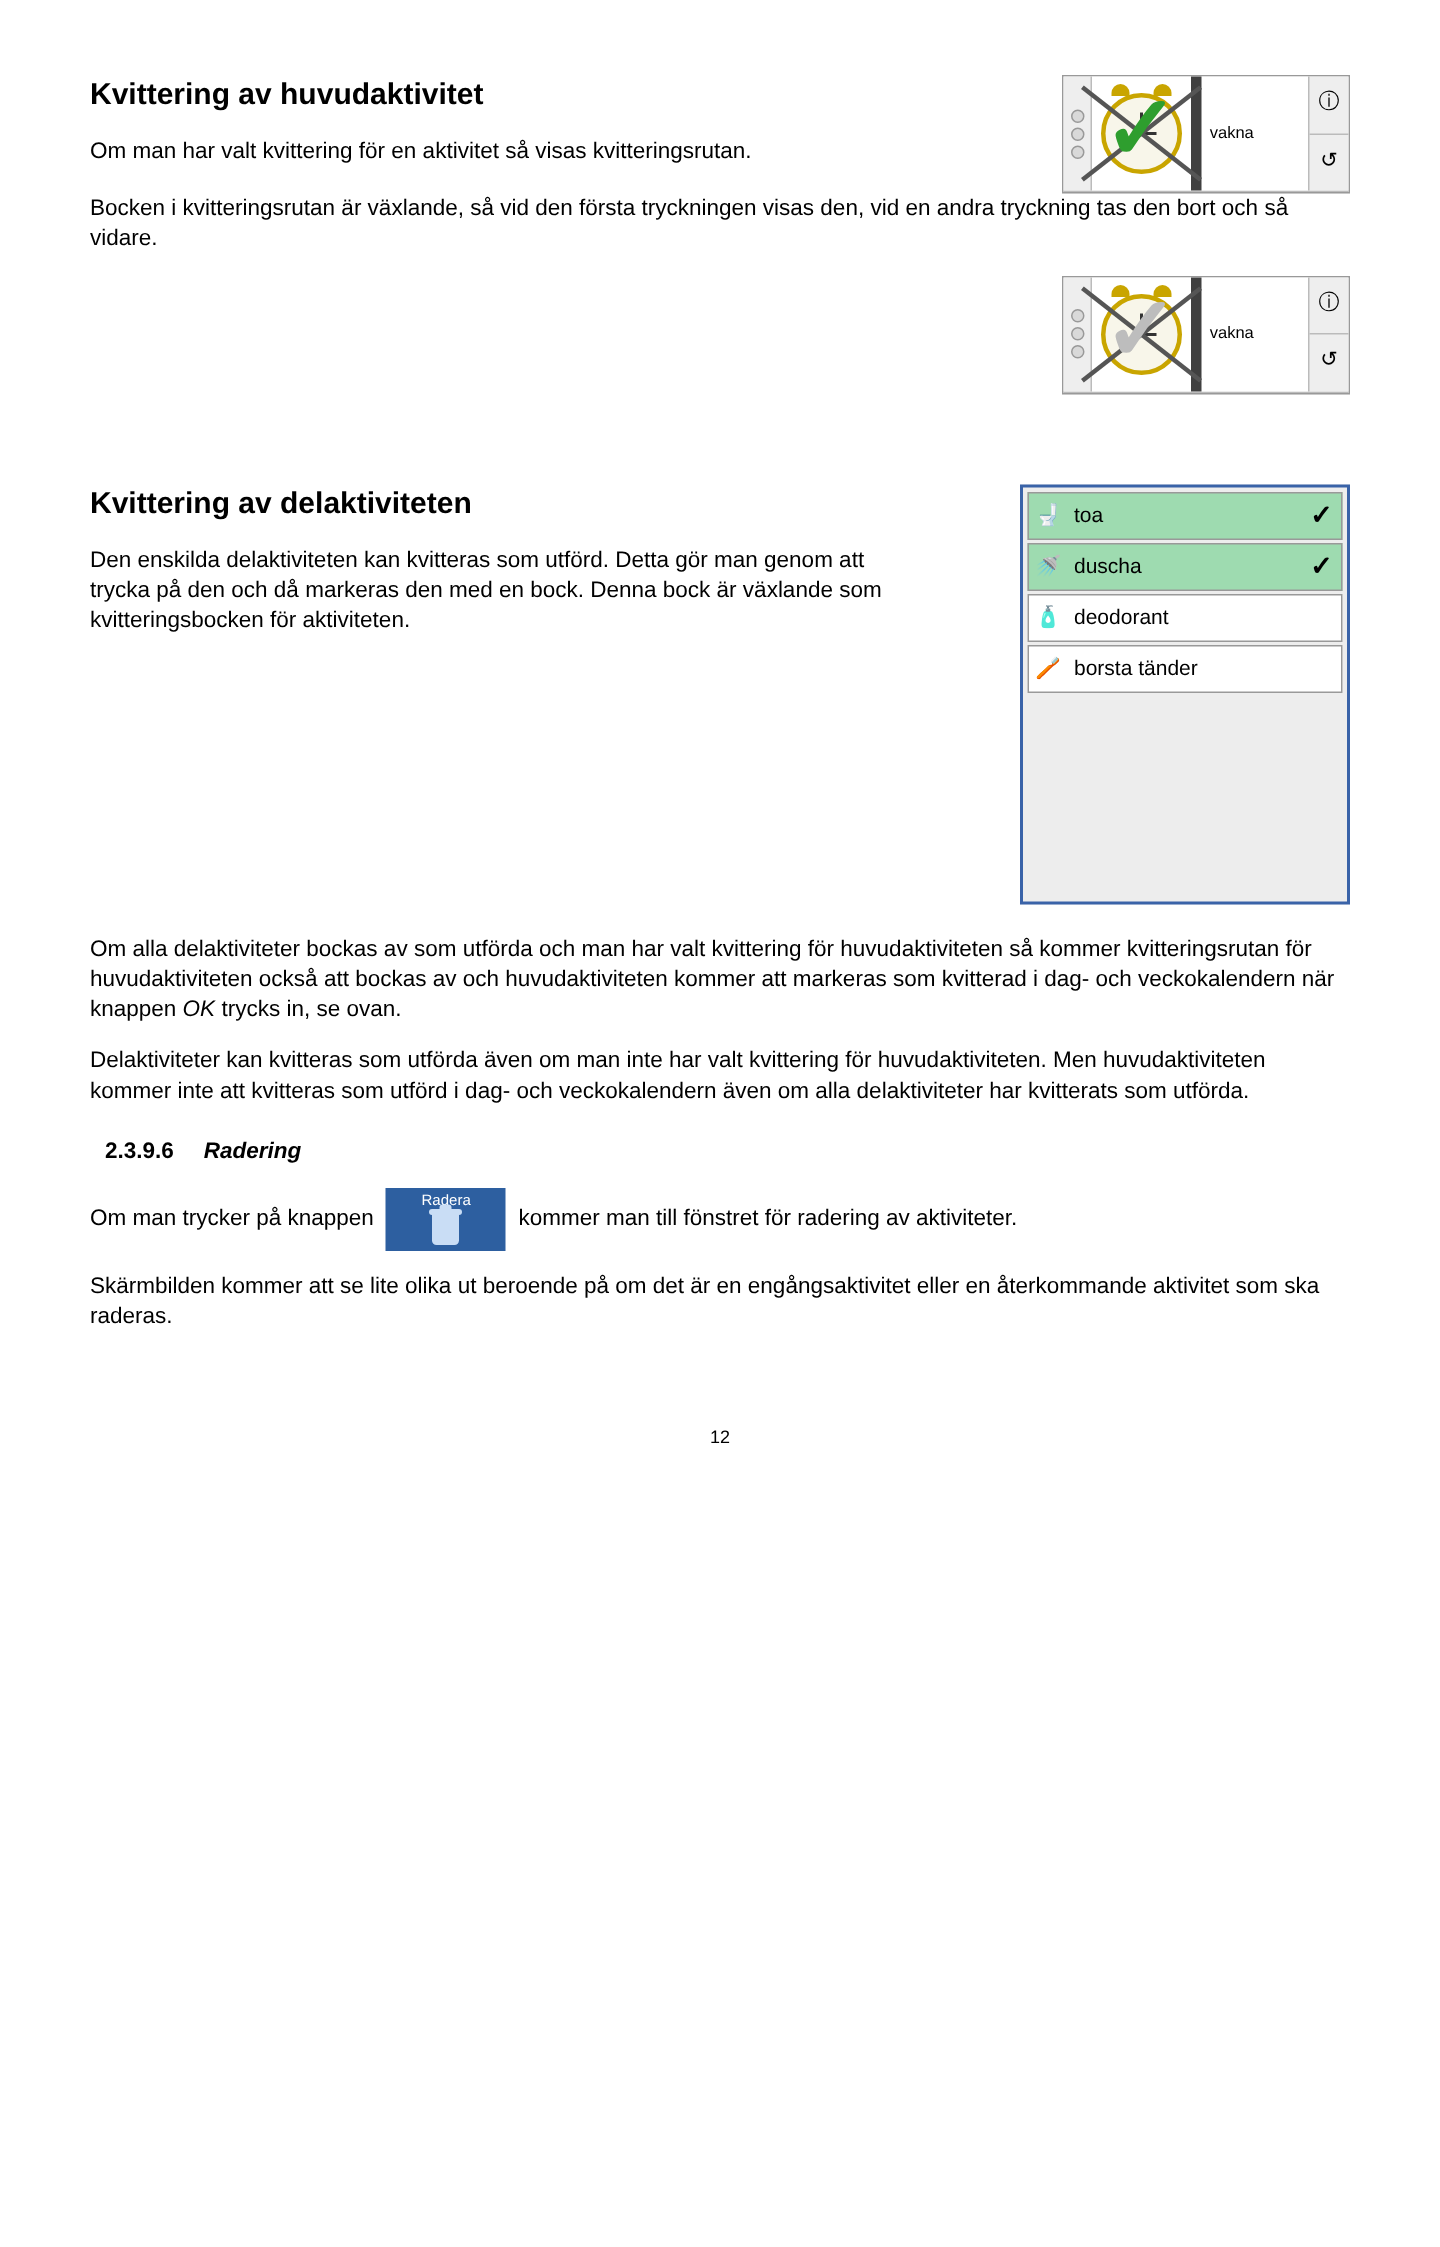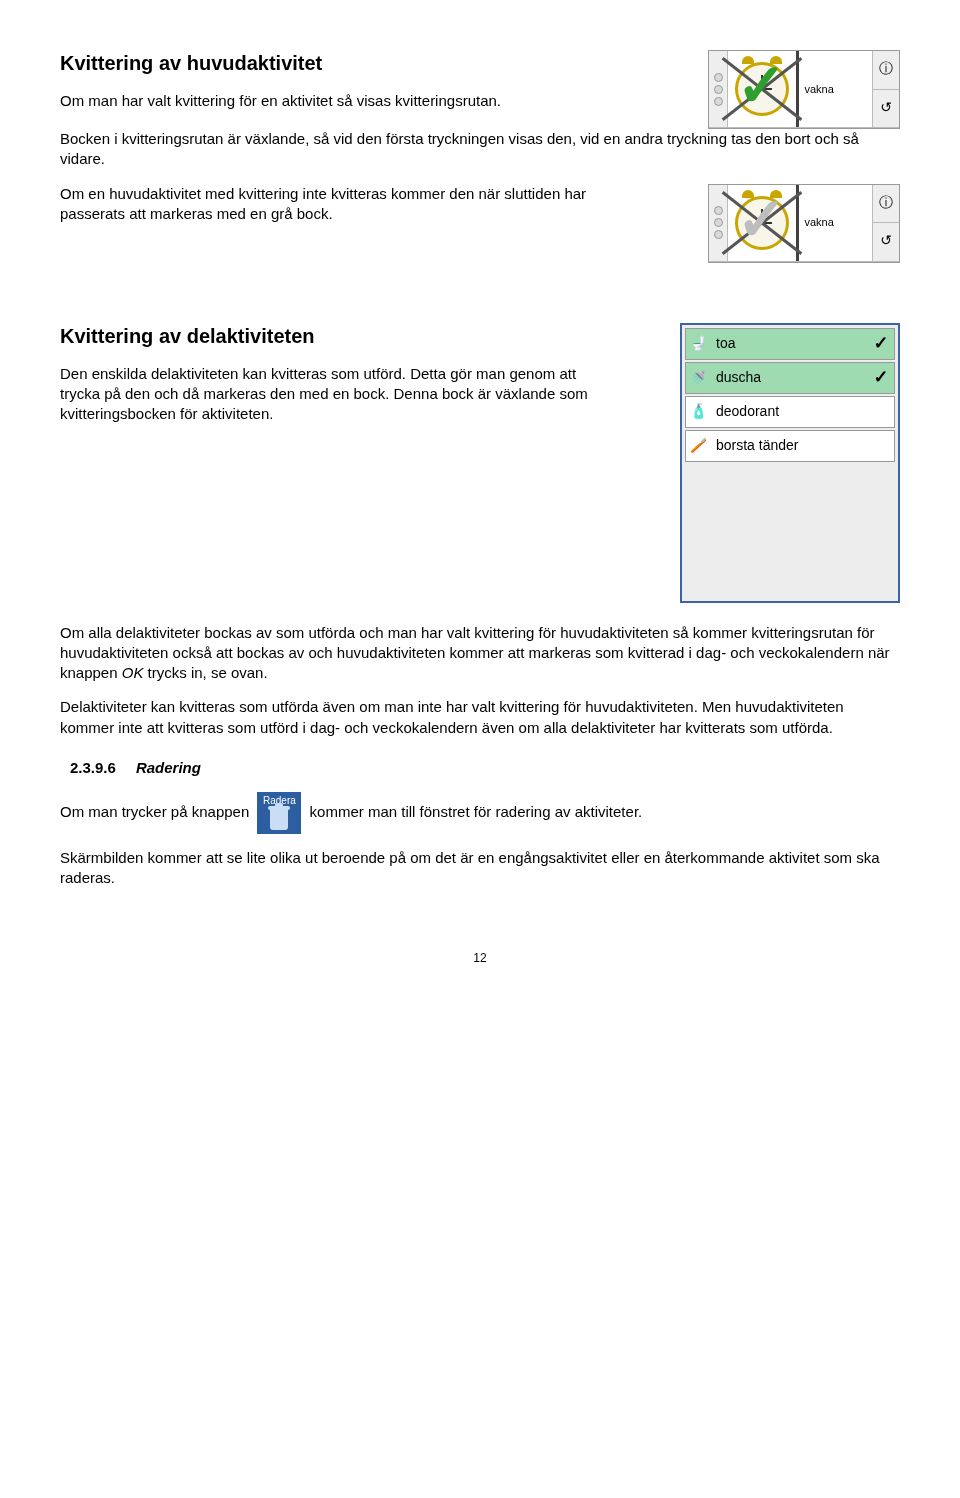--- a/index.html
+++ b/index.html
@@ -52,21 +52,21 @@
     align-items: center;
     justify-content: center;
     background: #fff;
   }
   .alarm-widget .label {
     flex: 1;
     padding-left: 6px;
     display: flex;
     align-items: center;
     background: #fff;
-    border-left: 3px solid #404040;
+    border-left: 7px solid #404040;
   }
   .alarm-widget .icons {
     width: 26px;
     display: flex;
     flex-direction: column;
     background: #eee;
     border-left: 1px solid #bbb;
   }
   .alarm-widget .icon-box {
     flex: 1;
@@ -170,21 +170,21 @@
   }
 
   
   .radera-btn {
     display: inline-block;
     vertical-align: middle;
     background: #2d5fa0;
     color: #fff;
     font-size: 10px;
     text-align: center;
-    width: 44px;
+    width: 80px;
     padding: 2px 0 0 0;
     margin: 0 4px;
   }
   .radera-btn .trash {
     display: block;
     margin: 2px auto 4px auto;
     width: 18px; height: 20px;
     background: #c9ddf5;
     position: relative;
     border-radius: 0 0 3px 3px;
@@ -273,21 +273,20 @@
           <div class="grey-check">✓</div>
         </div>
         <div class="label">vakna</div>
         <div class="icons">
           <div class="icon-box">ⓘ</div>
           <div class="icon-box">↺</div>
         </div>
       </div>
     </div>
   </div>
-  <p class="block2">Om en huvudaktivitet med kvittering inte kvitteras kommer den när sluttiden har passerats att markeras med en grå bock.</p>
 </div>
 
 <div style="height:60px"></div>
 
 <div class="clearfix">
   <div class="float-right">
     <div class="checklist">
       <div class="checklist-row done">
         <div class="pic">🚽</div>
         <div class="txt">toa</div>

